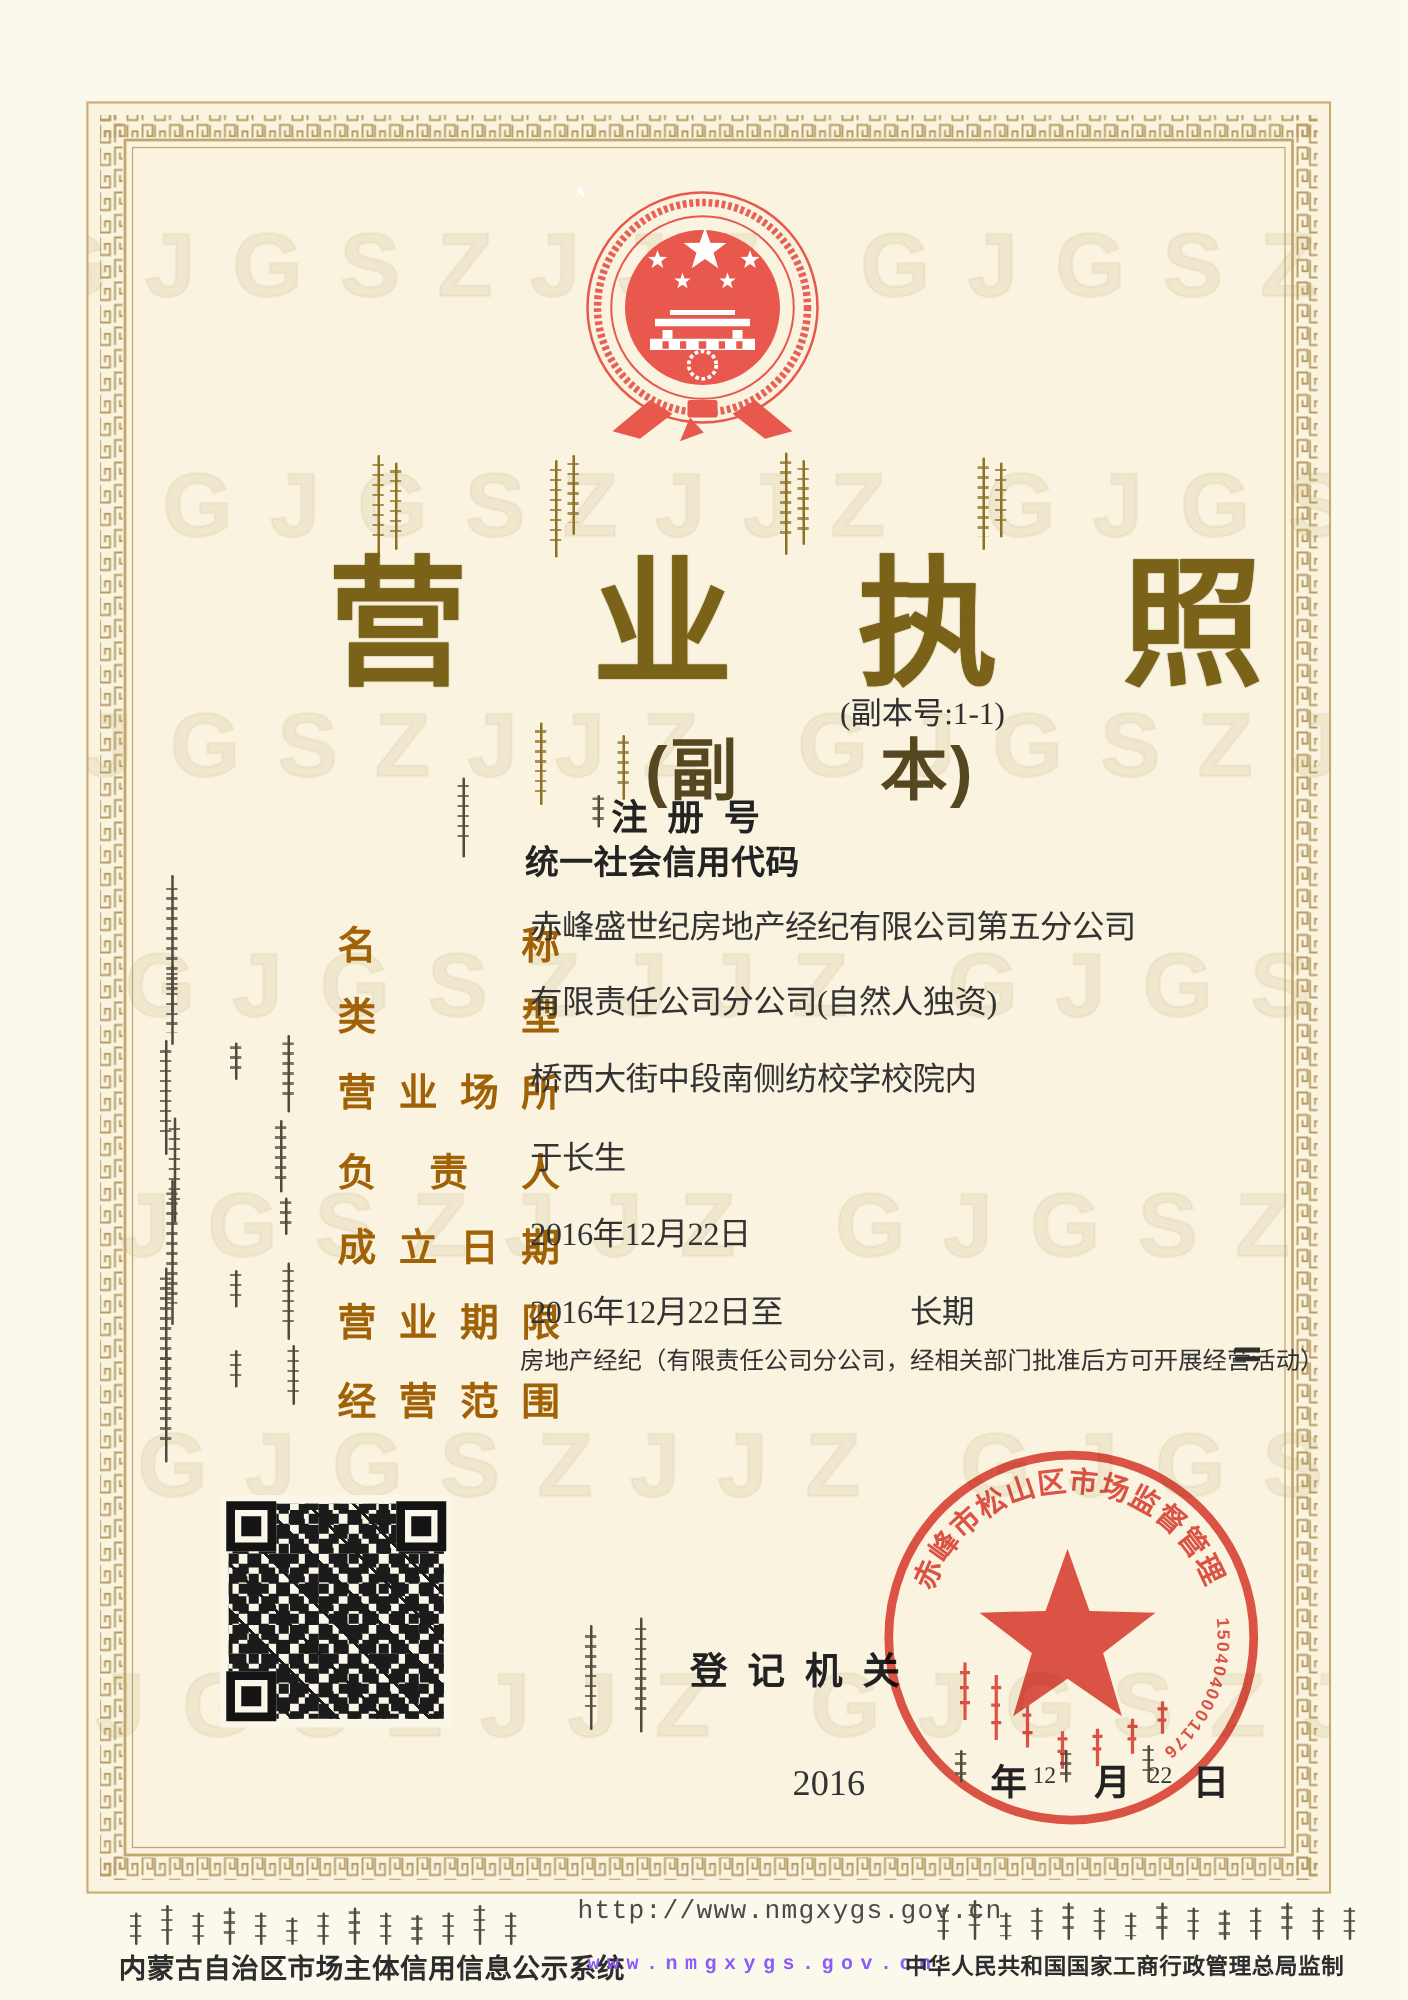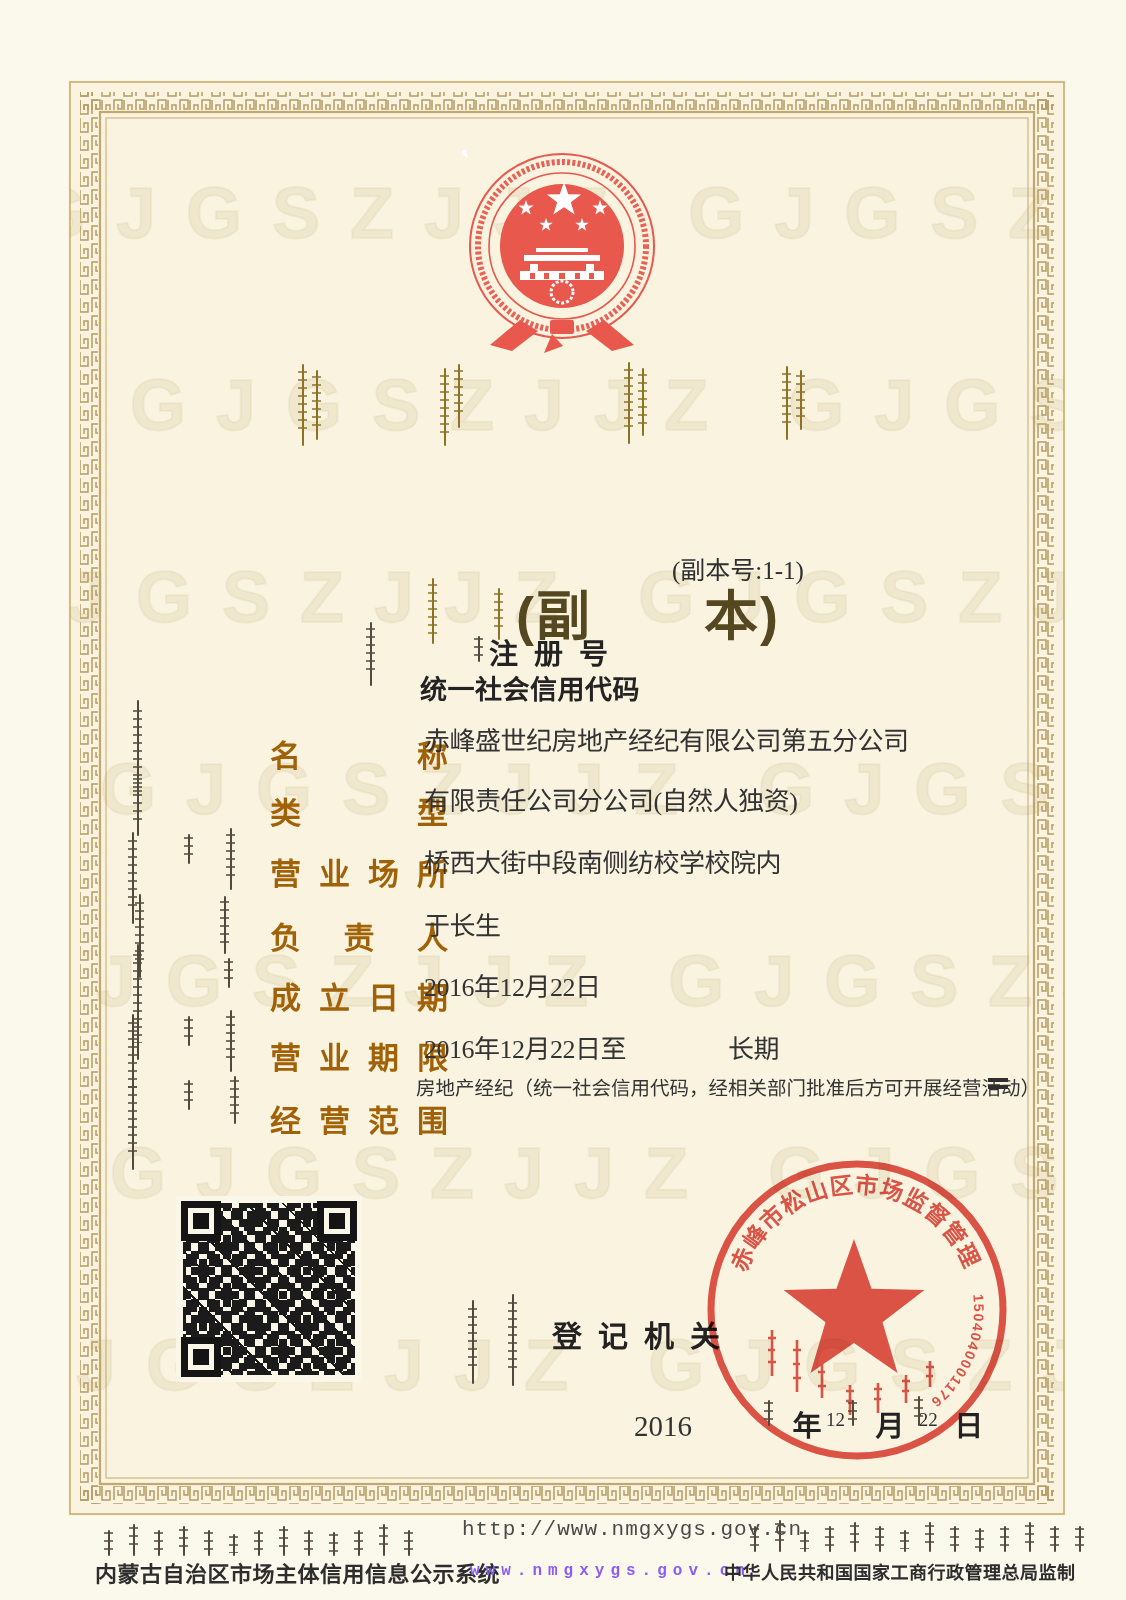--- a/index.html
+++ b/index.html
@@ -142,20 +142,21 @@
 
   <i class="mg gold" style="left:298px;top:364px;height:82px"></i>
   <i class="mg gold" style="left:312px;top:370px;height:70px"></i>
   <i class="mg gold" style="left:440px;top:368px;height:78px"></i>
   <i class="mg gold" style="left:454px;top:364px;height:64px"></i>
   <i class="mg gold" style="left:624px;top:362px;height:82px"></i>
   <i class="mg gold" style="left:638px;top:368px;height:68px"></i>
   <i class="mg gold" style="left:782px;top:366px;height:74px"></i>
   <i class="mg gold" style="left:796px;top:370px;height:60px"></i>
 
+  <div class="abs title">营业执照</div>
 
   <i class="mg gold" style="left:428px;top:578px;height:66px"></i>
   <i class="mg gold" style="left:494px;top:588px;height:52px"></i>
   <div class="abs copy-label">(副　　本)</div>
   <div class="abs copy-no">(副本号:1-1)</div>
 
   <i class="mg" style="left:366px;top:622px;height:64px"></i>
   <i class="mg" style="left:474px;top:636px;height:26px"></i>
   <div class="abs reg-label">注册号</div>
   <div class="abs credit-label">统一社会信用代码</div>
@@ -195,21 +196,21 @@
   <div>
     <span class="f-label" style="top:973px">成立日期</span>
     <span class="f-value" style="top:966px">2016年12月22日</span>
   </div>
   <div>
     <span class="f-label" style="top:1033px">营业期限</span>
     <span class="f-value" style="top:1028px">2016年12月22日至　　　　长期</span>
   </div>
   <div>
     <span class="f-label" style="top:1096px">经营范围</span>
-    <span class="f-value scope-value" style="top:1072px">房地产经纪（统一社会信用代码，经相关部门批准后方可开展经营活动）</span>
+    <span class="f-value scope-value" style="top:1072px">房地产经纪（有限责任公司分公司，经相关部门批准后方可开展经营活动）</span>
   </div>
   <span class="endbars"></span>
 
   <div class="qr">
     <div class="qr-noise"></div>
     <div class="qr-f" style="left:5px;top:5px"></div>
     <div class="qr-f" style="right:5px;top:5px"></div>
     <div class="qr-f" style="left:5px;bottom:5px"></div>
   </div>
 

